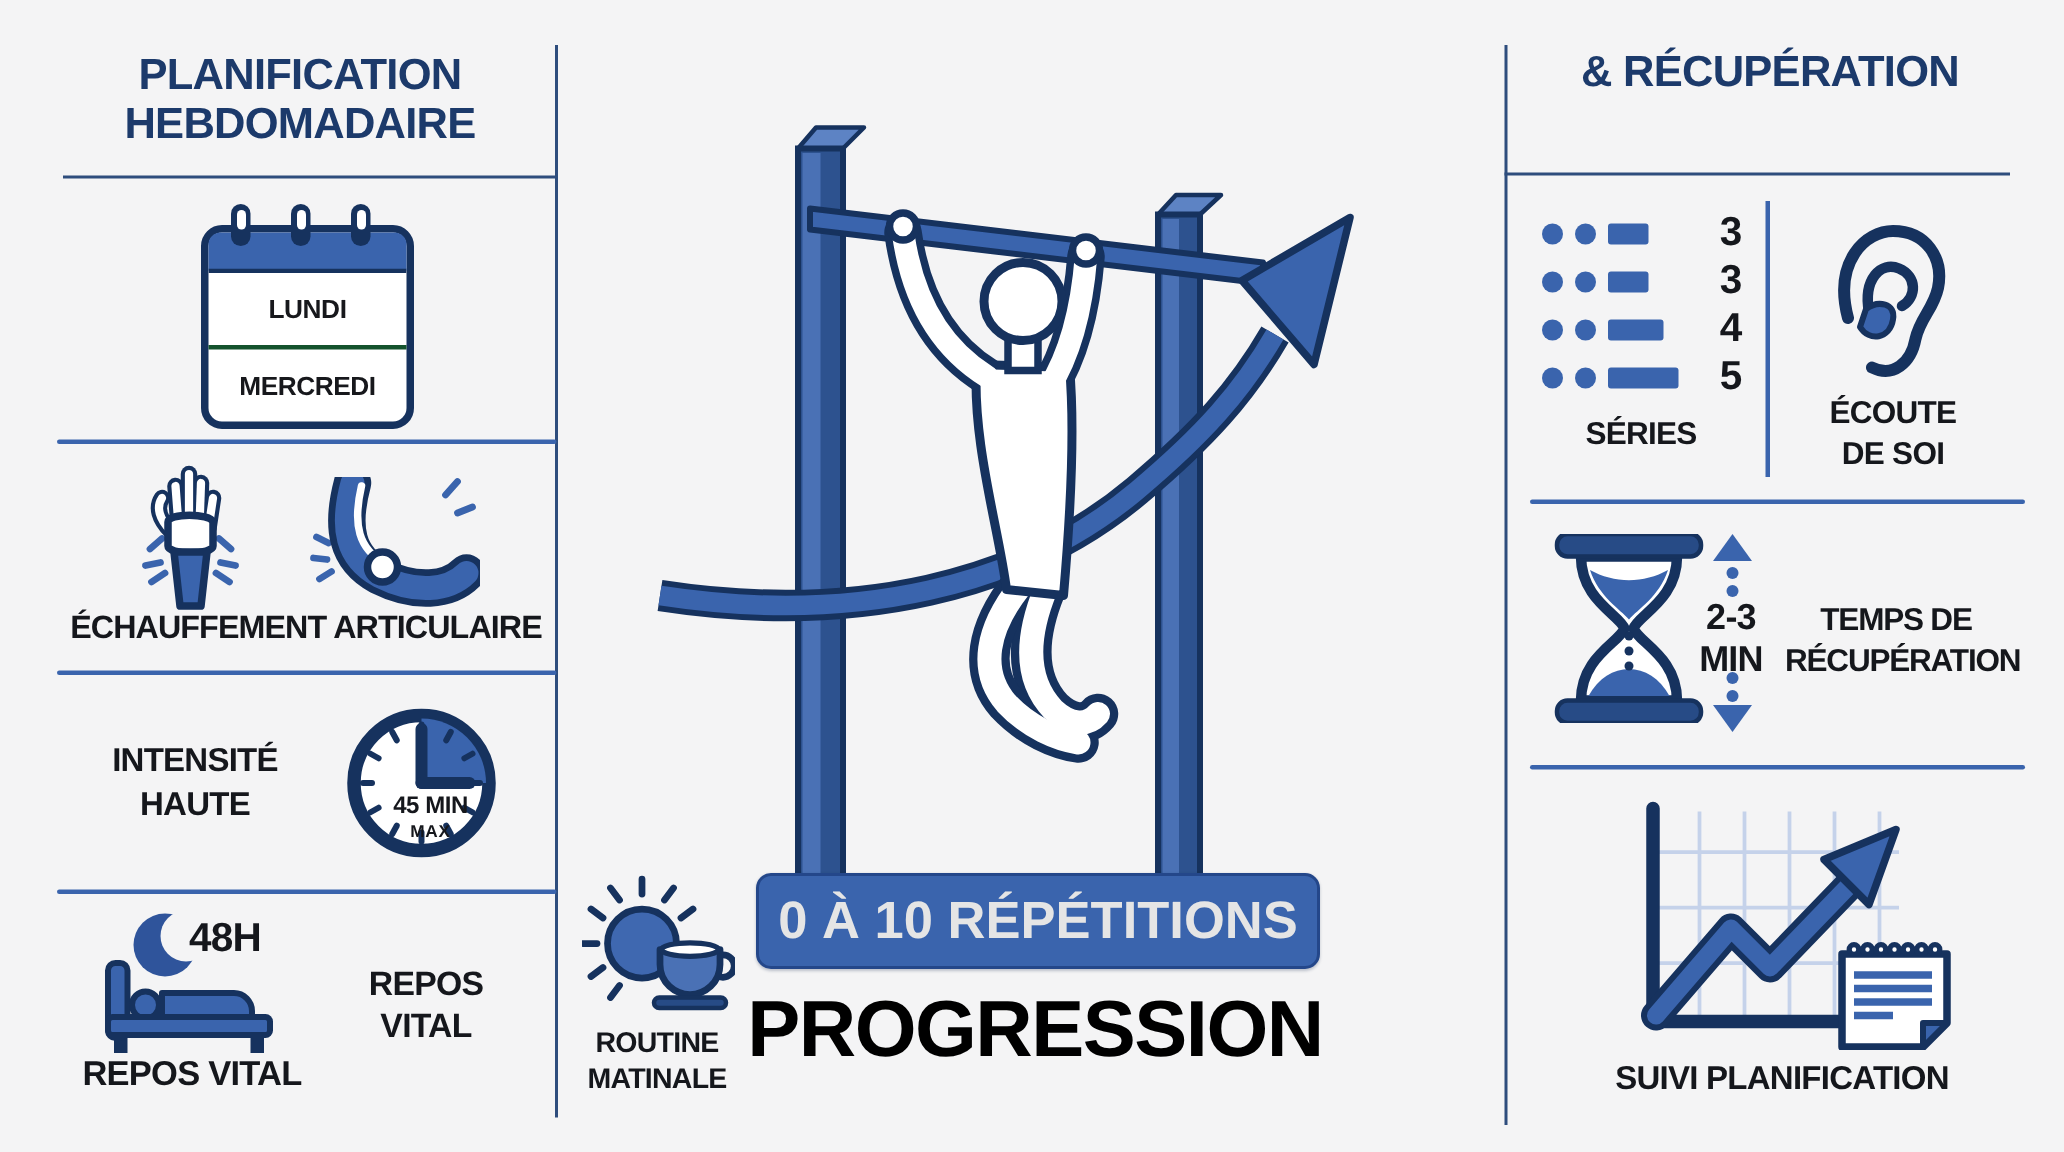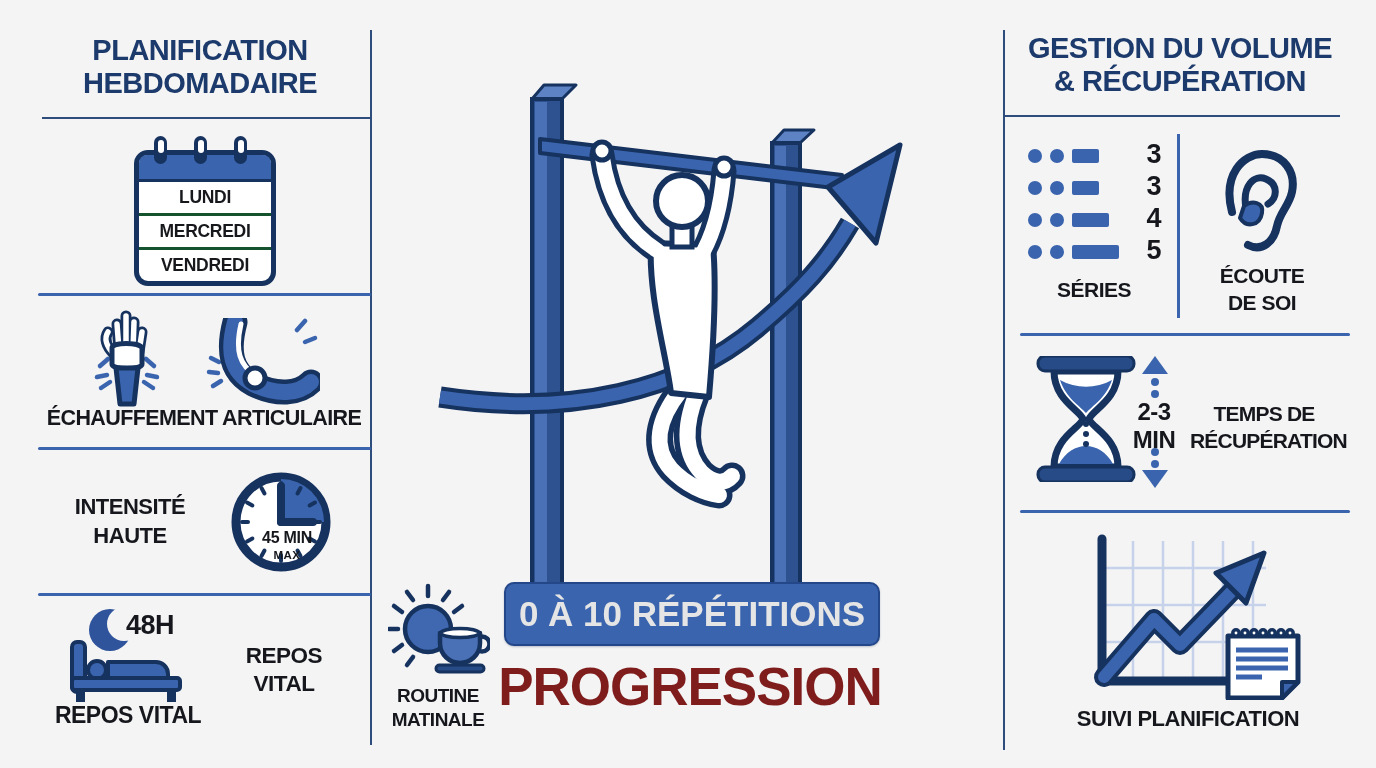--- a/index.html
+++ b/index.html
@@ -38,21 +38,21 @@
   #intensity-label{left:50px;top:493px;width:160px;font-size:22px;line-height:1.3;}
   #clock-value{left:247px;top:529px;width:80px;font-size:16px;letter-spacing:-0.3px;}
   #clock-sub{left:247px;top:549px;width:80px;font-size:11.5px;letter-spacing:0.5px;}
   #rest-hours{left:126px;top:610px;width:90px;font-size:27px;text-align:left;}
   #bed-label{left:48px;top:702px;width:160px;font-size:23px;}
   #rest-right{left:228px;top:642px;width:112px;font-size:22.5px;line-height:1.25;}
   
   #badge{left:504px;top:582px;width:372px;height:60px;background:#3a64ad;border:2px solid #24478a;border-radius:10px;
          display:flex;align-items:center;justify-content:center;box-shadow:0 1px 2px rgba(20,40,80,.25);}
   #badge-text{font-size:35px;font-weight:700;color:#e5e5e5;letter-spacing:0px;white-space:nowrap;}
-  #progression{left:440px;top:656px;width:500px;font-size:53px;font-weight:700;color:#7f1d1d;letter-spacing:-1px;}
+  #progression{left:440px;top:656px;width:500px;font-size:53px;font-weight:700;color:#000000;letter-spacing:-1px;}
   #routine-label{left:388px;top:684px;width:100px;font-size:19px;line-height:1.25;}
   
   #right-title{left:1008px;top:32px;width:344px;}
   #right-underline{left:1003px;top:115px;width:337px;}
   #right-vline{left:1003px;top:30px;height:720px;}
   #div-r1{left:1020px;top:333px;width:330px;}
   #div-r2{left:1020px;top:510px;width:330px;}
   #mini-vline{left:1177px;top:134px;height:184px;width:2.5px;background:#3a64ad;}
   
   #series-block{left:1028px;top:146px;width:150px;}
@@ -80,21 +80,20 @@
   <div class="abs vline" id="left-vline"></div>
 
   <div class="abs" id="calendar">
     <div id="cal-header"></div>
     <div class="cal-ring" style="left:15px;"></div>
     <div class="cal-ring" style="left:55px;"></div>
     <div class="cal-ring" style="left:95px;"></div>
     <div id="cal-days">
       <div class="cal-day">LUNDI</div>
       <div class="cal-day">MERCREDI</div>
-      <div class="cal-day">VENDREDI</div>
     </div>
   </div>
 
   <div class="abs hline-blue" id="div-l1"></div>
 
   <svg class="abs" style="left:92px;top:308px;" width="70" height="100" viewBox="0 0 70 100">
     <g stroke="#3a64ad" stroke-width="4.5" stroke-linecap="round">
       <line x1="8" y1="58" x2="16" y2="51"></line>
         <line x1="5" y1="69" x2="15" y2="67"></line>
         <line x1="9" y1="80" x2="18" y2="74"></line>
@@ -253,21 +252,20 @@
     <path d="M52 50 L92 50 L92 60 C92 72 82 80 72 80 C62 80 52 72 52 60 Z" fill="#4a71b5" stroke="#16325e" stroke-width="4.5" stroke-linejoin="round"></path>
     <ellipse cx="72" cy="50" rx="19" ry="4.5" fill="#ffffff" stroke="#16325e" stroke-width="3.5"></ellipse>
     <rect x="48" y="82" width="48" height="7" rx="3.5" fill="#274b86" stroke="#16325e" stroke-width="3"></rect>
   </svg>
   <div class="abs ctr black-label" id="routine-label">
     <div>ROUTINE</div>
     <div>MATINALE</div>
   </div>
 
   <div class="abs col-title" id="right-title">
-    <div>GESTION DU VOLUME</div>
     <div>&amp; RÉCUPÉRATION</div>
   </div>
   <div class="abs hline-thin" id="right-underline"></div>
   <div class="abs vline" id="right-vline"></div>
 
   <div class="abs" id="series-block">
     <div class="series-row">
       <span class="s-dot"></span>
       <span class="s-dot"></span>
       <span class="s-bar w1"></span>

